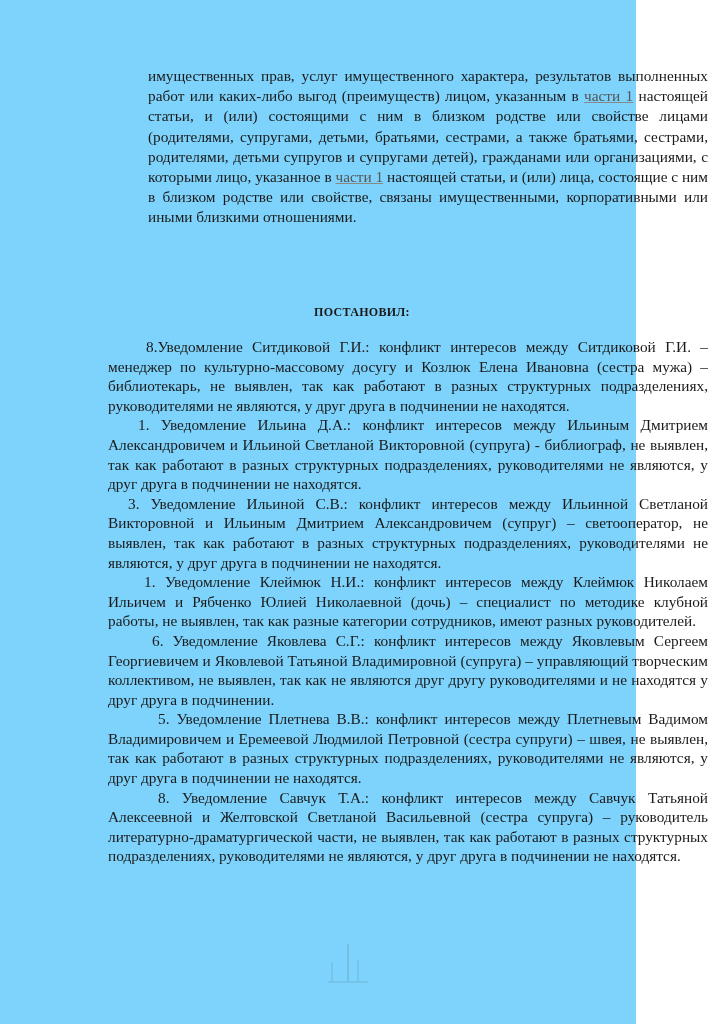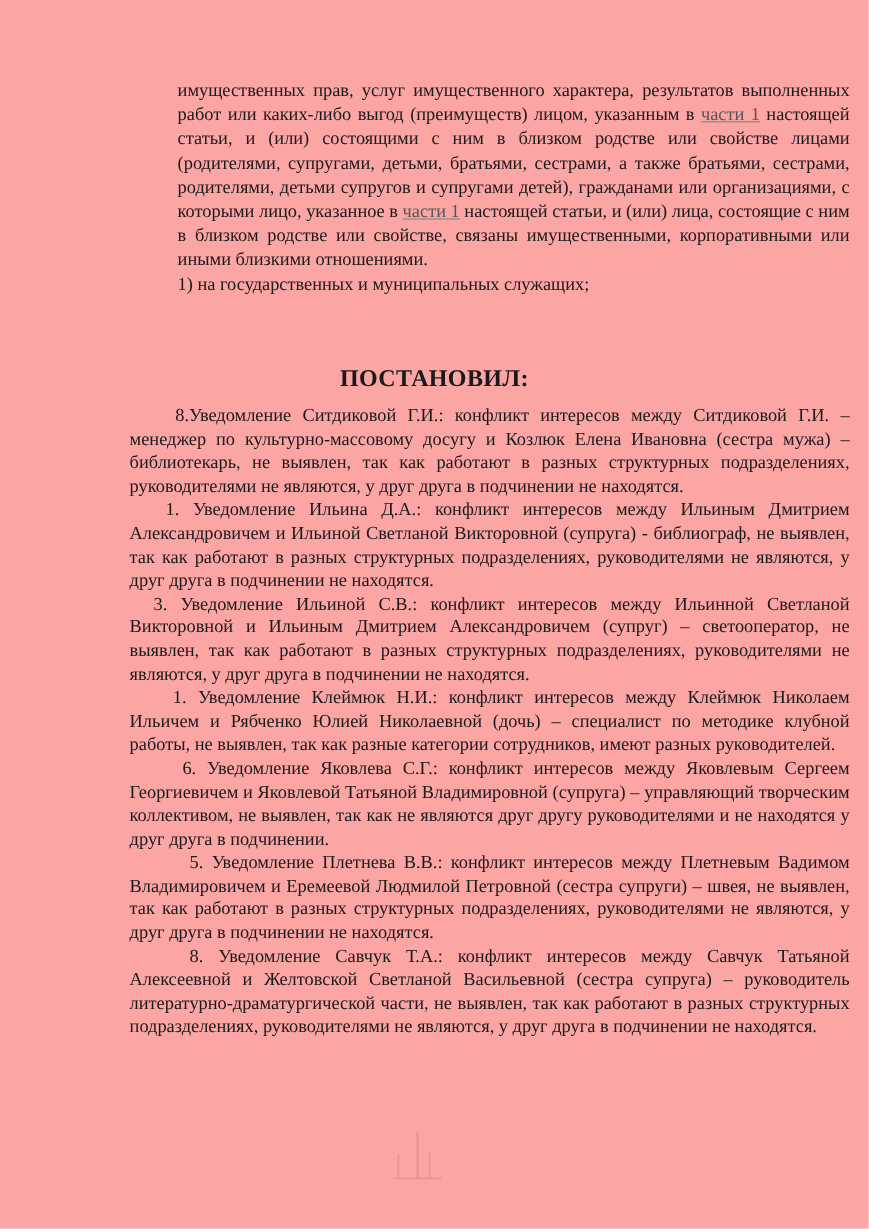--- a/index.html
+++ b/index.html
@@ -1,33 +1,33 @@
 <!DOCTYPE html>
 <html><head>
 <meta charset="utf-8">
 <style>
   html, body { margin: 0; padding: 0; background: #ffffff; }
   body { width: 724px; height: 1024px; overflow: hidden; position: relative; }
   .page {
-    position: absolute; left: 0; top: 0; width: 724px; height: 1024px;
-    background: #fca5a5;
+    position: absolute; left: 0; top: 0; width: 636px; height: 1024px;
+    background: #7dd3fc;
     font-family: "Liberation Serif", "DejaVu Serif", serif;
     color: #1a1a1a;
     font-size: 15.3px;
   }
   .intro {
     position: absolute; left: 148px; top: 66px; width: 560px;
     line-height: 20.2px; text-align: justify;
   }
   .intro p { margin: 0; }
   .intro .indent { text-indent: 28px; }
   .link { text-decoration: underline; color: #555; text-decoration-color: #888; }
   .title {
     position: absolute; left: 0; width: 724px; top: 305px;
-    text-align: center; font-weight: bold; font-size: 20px; letter-spacing: 0.3px;
+    text-align: center; font-weight: bold; font-size: 12px; letter-spacing: 0.3px;
   }
   .items {
     position: absolute; left: 108px; top: 337px; width: 600px;
     line-height: 19.6px; text-align: justify;
   }
   .items p { margin: 0; }
   .it1 { text-indent: 38px; }
   .it2 { text-indent: 30px; }
   .it3 { text-indent: 20px; }
   .it4 { text-indent: 36px; }
@@ -39,21 +39,20 @@
     position: absolute; left: 318px; top: 942px; width: 60px; height: 50px;
     opacity: 0.12;
   }
 </style>
 </head>
 <body>
 
 <div class="page">
   <div class="intro">
     <p><span>имущественных прав, услуг имущественного характера, результатов выполненных работ или каких-либо выгод (преимуществ) лицом, указанным в </span><span class="link">части 1</span><span> настоящей статьи, и (или) состоящими с ним в близком родстве или свойстве лицами (родителями, супругами, детьми, братьями, сестрами, а также братьями, сестрами, родителями, детьми супругов и супругами детей), гражданами или организациями, с которыми лицо, указанное в </span><span class="link">части 1</span><span> настоящей статьи, и (или) лица, состоящие с ним в близком родстве или свойстве, связаны имущественными, корпоративными или иными близкими отношениями.</span></p>
-    <p>1) на государственных и муниципальных служащих;</p>
   </div>
 
   <div class="title">ПОСТАНОВИЛ:</div>
 
   <div class="items">
     <p class="it1">8.Уведомление Ситдиковой Г.И.: конфликт интересов между Ситдиковой Г.И. – менеджер по культурно-массовому досугу и Козлюк Елена Ивановна (сестра мужа) – библиотекарь, не выявлен, так как работают в разных структурных подразделениях, руководителями не являются, у друг друга в подчинении не находятся.</p>
     <p class="it2">1. Уведомление Ильина Д.А.: конфликт интересов между Ильиным Дмитрием Александровичем и Ильиной Светланой Викторовной (супруга) - библиограф, не выявлен, так как работают в разных структурных подразделениях, руководителями не являются, у друг друга в подчинении не находятся.</p>
     <p class="it3">3. Уведомление Ильиной С.В.: конфликт интересов между Ильинной Светланой Викторовной и Ильиным Дмитрием Александровичем (супруг) – светооператор, не выявлен, так как работают в разных структурных подразделениях, руководителями не являются, у друг друга в подчинении не находятся.</p>
     <p class="it4">1. Уведомление Клеймюк Н.И.: конфликт интересов между Клеймюк Николаем Ильичем и Рябченко Юлией Николаевной (дочь) – специалист по методике клубной работы, не выявлен, так как разные категории сотрудников, имеют разных руководителей.</p>
     <p class="it6">6. Уведомление Яковлева С.Г.: конфликт интересов между Яковлевым Сергеем Георгиевичем и Яковлевой Татьяной Владимировной (супруга) – управляющий творческим коллективом, не выявлен, так как не являются друг другу руководителями и не находятся у друг друга в подчинении.</p>

